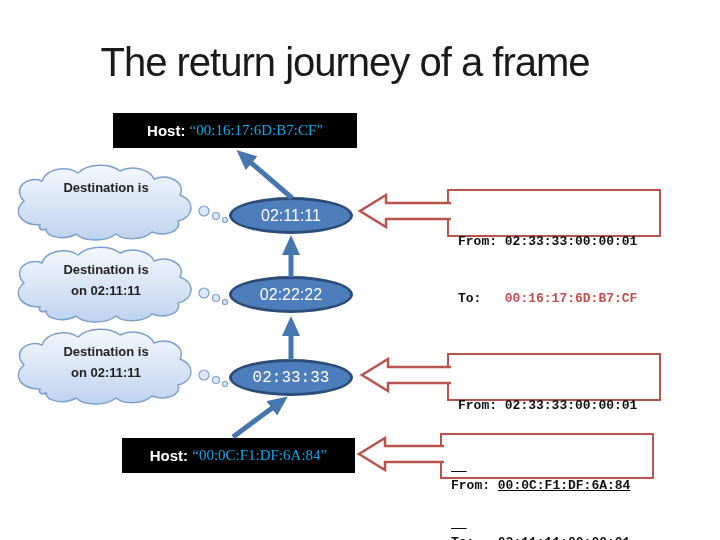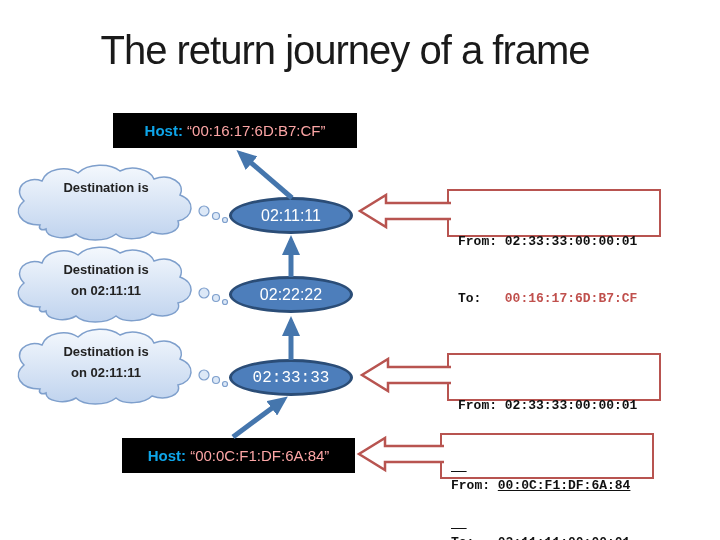--- a/index.html
+++ b/index.html
@@ -1,29 +1,29 @@
 <!DOCTYPE html>
 <html><head>
 <meta charset="utf-8">
 <style>
   html,body{margin:0;padding:0;}
   body{
     width:720px;height:540px;position:relative;background:#ffffff;
     font-family:"Liberation Sans",sans-serif;overflow:hidden;
   }
   .title{
-    position:absolute;top:28px;left:0;width:690px;text-align:center;
+    position:absolute;top:40px;left:0;width:690px;text-align:center;
     font-size:40px;color:#1a1a1a;letter-spacing:-1px;
   }
   .hostbox{
     position:absolute;background:#000;color:#fff;display:flex;
     align-items:center;justify-content:center;font-size:15px;white-space:pre;
   }
-  .hostbox .hlabel{font-weight:bold;color:#0ea5e9;}
-  .hostbox .hmac{font-weight:normal;color:#fca5a5;}
+  .hostbox .hlabel{font-weight:bold;color:#ffffff;}
+  .hostbox .hmac{font-weight:normal;color:#0ea5e9;font-family:Liberation Serif, serif;}
   #host-top{left:113px;top:113px;width:244px;height:35px;}
   #host-bottom{left:122px;top:438px;width:233px;height:35px;}
   .cloud{position:absolute;width:230px;height:78px;}
   #cloud-1{left:8px;top:163px;}
   #cloud-2{left:8px;top:245px;}
   #cloud-3{left:8px;top:327px;}
   .cloud .ctext{
     position:absolute;left:18px;top:14px;width:160px;text-align:center;
     font-size:13px;font-weight:bold;color:#222;line-height:21px;
   }

